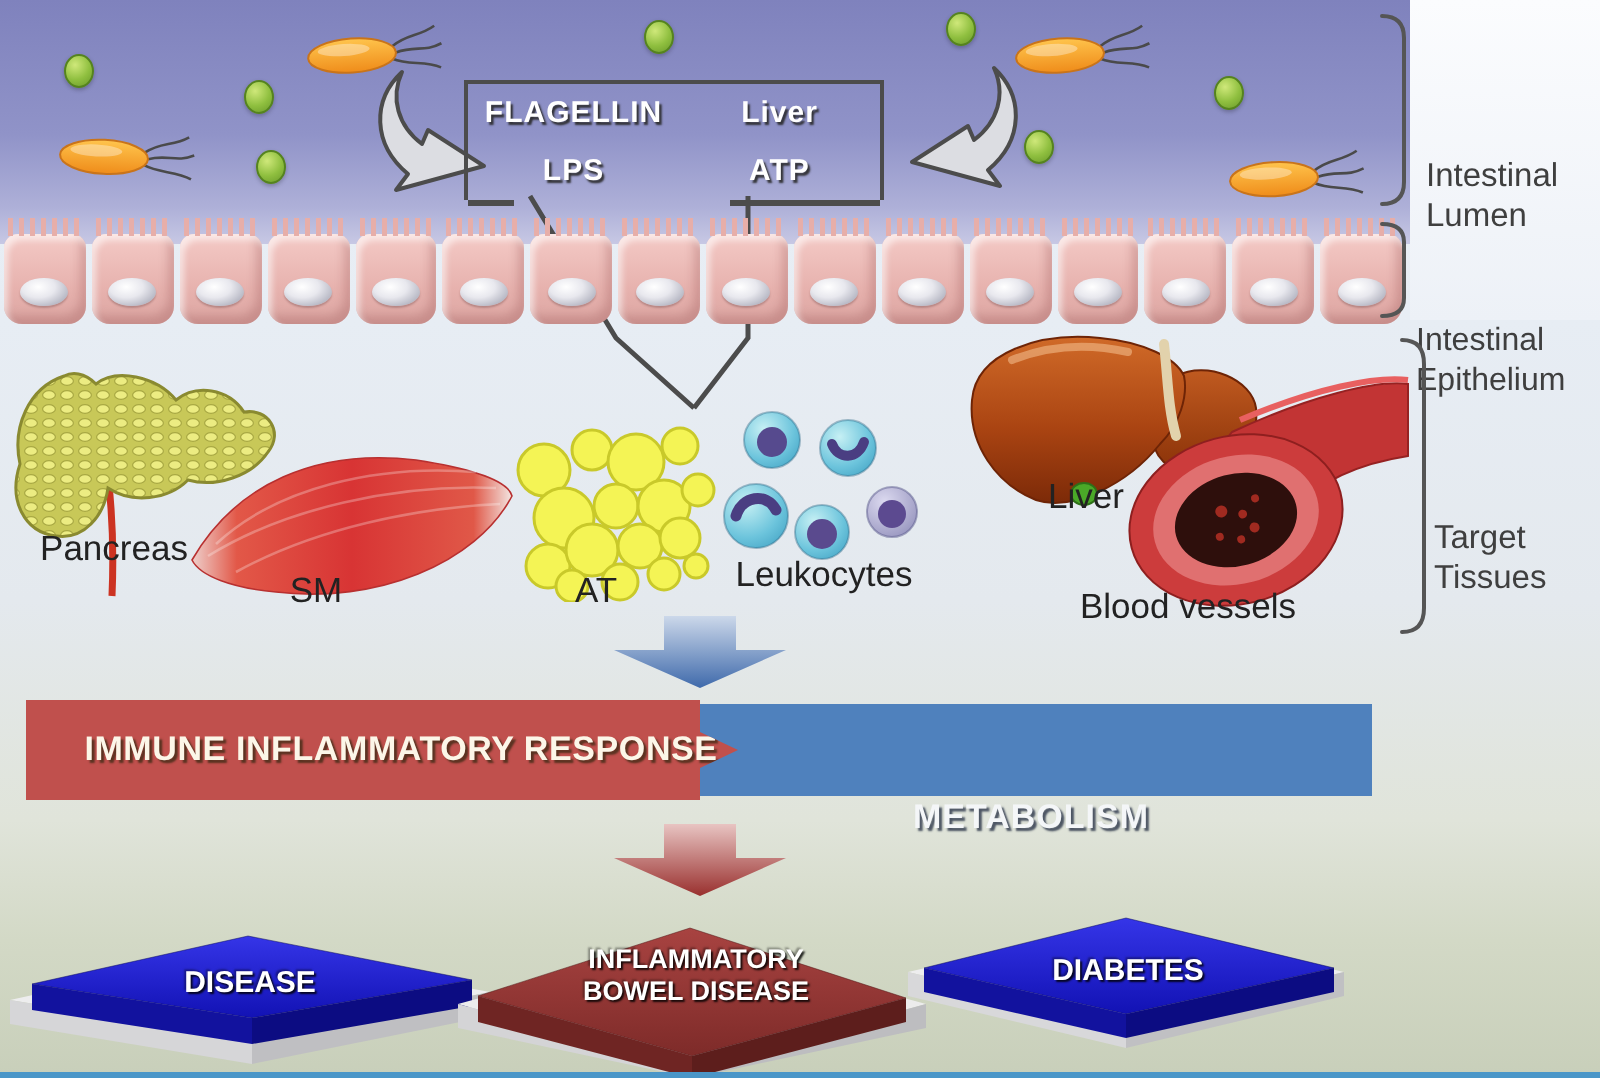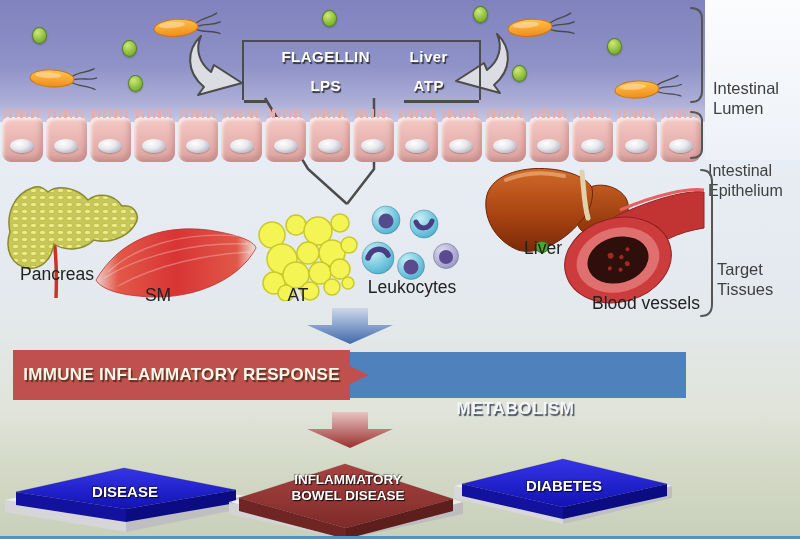--- a/index.html
+++ b/index.html
@@ -12,22 +12,22 @@
   
   .lumen-bg{left:0;top:0;width:705px;height:122px;
     background:linear-gradient(180deg,#7f82bd 0%,#9093c8 55%,#aeb0d8 85%,#c7c8e4 100%);}
   .topright-bg{left:705px;top:0;width:95px;height:160px;
     background:linear-gradient(180deg,#fbfcfe,#edf1f7);}
   .dot{position:absolute;width:13px;height:15px;border-radius:50%;
     background:radial-gradient(circle at 35% 30%,#cfe87a,#8fbf3f 55%,#6a9a2a);
     border:1px solid #55831f;box-shadow:0 1px 2px rgba(0,0,0,.25);}
   .bact{position:absolute;}
   
-  .signals-box{left:242px;top:40px;width:206px;height:58px;border:2.5px solid #4c4c4c;border-bottom:none;
-    display:grid;grid-template-columns:1.05fr 1fr;grid-template-rows:1fr 1fr;align-items:center;padding-left:29px;}
+  .signals-box{left:232px;top:40px;width:206px;height:58px;border:2.5px solid #4c4c4c;border-bottom:none;
+    display:grid;grid-template-columns:1.05fr 1fr;grid-template-rows:1fr 1fr;align-items:center;}
   .signals-box .bb{position:absolute;bottom:-2.5px;height:2.5px;background:#4c4c4c;}
   .sig{ text-align:center;font-weight:bold;font-size:15px;color:#fff;letter-spacing:.5px;
     text-shadow:1.2px 1.5px 1px rgba(40,40,40,.9);}
   
   .epi-row{left:0;top:108px;width:703px;height:54px;display:flex;gap:3px;padding:0 2px;box-sizing:border-box;}
   .epi-cell{flex:1;position:relative;margin-top:9px;border-radius:7px 7px 9px 9px;
     background:linear-gradient(180deg,#f4cac6,#e7b2ae 60%,#dca6a2);
     box-shadow:inset 2px 3px 3px rgba(255,255,255,.6),inset -3px -4px 5px rgba(160,95,95,.35);}
   .epi-cell::before{content:'';position:absolute;left:2px;right:2px;top:-8px;height:9px;
     background:repeating-linear-gradient(90deg,#e7aea9 0 2.5px,rgba(231,174,169,0) 2.5px 5.5px);}
@@ -36,21 +36,21 @@
     background:radial-gradient(ellipse at 38% 32%,#ffffff 0%,#e8e8ee 40%,#b9bac6 75%,#a5a6b4 100%);
     box-shadow:0 1px 1px rgba(120,80,80,.4);}
   
   .tissue-label{font-size:17.5px;color:#222;text-align:center;}
   .bracket-label{white-space:pre-line;font-size:16.5px;color:#3f3f3f;line-height:1.22;margin-top:47px;}
   
   .banner-blue{left:345px;top:352px;width:341px;height:46px;background:var(--banner-blue,#4f81bd);}
   .banner-red{left:13px;top:350px;width:356px;height:50px;background:var(--banner-red,#c0504d);
     clip-path:polygon(0 0,337px 0,337px 32%,100% 50%,337px 68%,337px 100%,0 100%);z-index:2;}
   .banner-red .txt{width:337px;line-height:50px;text-align:center;font-weight:bold;font-size:17px;
-    color:#fcf6e8;text-shadow:1.5px 1.5px 1px rgba(70,45,25,.85);letter-spacing:.3px;}
+    color:#fcf6e8;text-shadow:1.5px 1.5px 1px rgba(70,45,25,.85);letter-spacing:.3px;padding-left:19px;}
   .banner-blue-txt{left:345px;top:352px;width:341px;line-height:46px;text-align:center;font-weight:bold;
     font-size:17px;color:#f4f6f8;text-shadow:1.5px 1.5px 1px rgba(40,50,70,.8);letter-spacing:.5px;z-index:3;margin-top:34px;}
   
   .plat-label{text-align:center;font-weight:bold;color:#fff;z-index:5;
     text-shadow:1px 1px 1px rgba(0,0,0,.85),-1px -1px 1px rgba(0,0,0,.35);}
   .bottom-line{left:0;bottom:0;width:800px;height:3px;background:var(--bottom-line,#4a96c8);}
 </style>
 </head>
 <body>
 
@@ -239,21 +239,21 @@
           <circle cx="62" cy="76" r="2.2"></circle>
       </g>
     </g>
   </svg>
 
   <div class="abs tissue-label" style="left:2px;top:264px;width:110px">Pancreas</div>
   <div class="abs tissue-label" style="left:128px;top:285px;width:60px">SM</div>
   <div class="abs tissue-label" style="left:268px;top:285px;width:60px">AT</div>
   <div class="abs tissue-label" style="left:352px;top:277px;width:120px">Leukocytes</div>
   <div class="abs tissue-label" style="left:498px;top:238px;width:90px">Liver</div>
-  <div class="abs tissue-label" style="left:576px;top:293px;width:140px">Blood vessels</div>
+  <div class="abs tissue-label" style="left:524px;top:293px;width:140px">Blood vessels</div>
 
   <svg class="abs" style="left:690px;top:6px" width="14" height="98" viewBox="0 0 14 98">
     <path d="M1,2 Q12,2 12,13 L12,85 Q12,96 1,96" stroke="#555" stroke-width="2" fill="none" stroke-linecap="round"></path>
   </svg>
   <div class="abs bracket-label" style="left:713px;top:31px">Intestinal
 Lumen</div>
 
   <svg class="abs" style="left:690px;top:110px" width="14" height="50" viewBox="0 0 14 50">
     <path d="M1,2 Q12,2 12,11 L12,39 Q12,48 1,48" stroke="#555" stroke-width="2" fill="none" stroke-linecap="round"></path>
   </svg>

